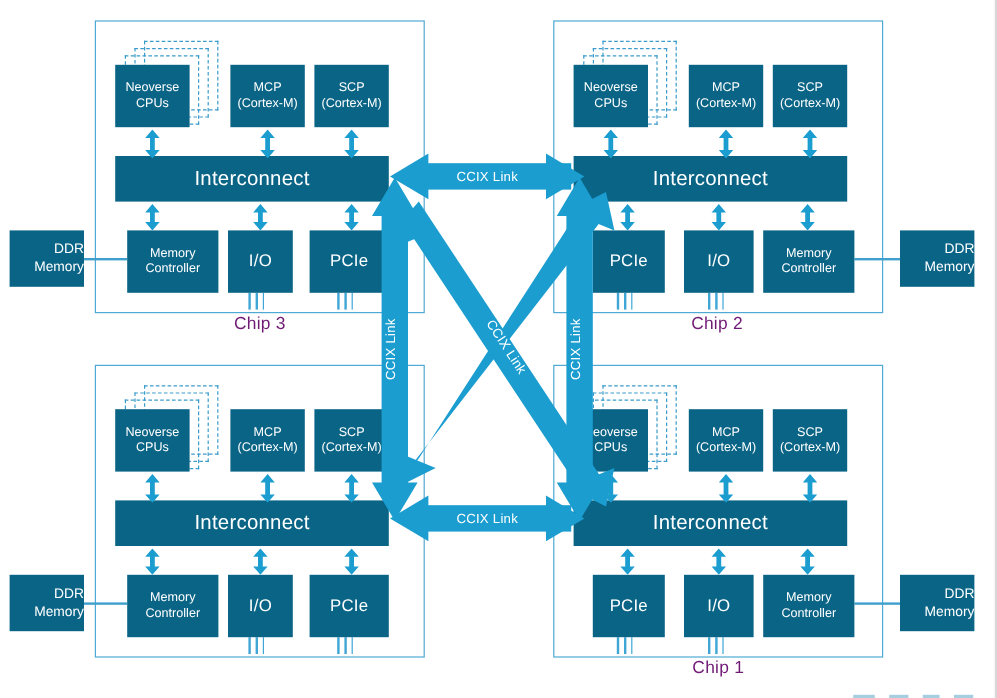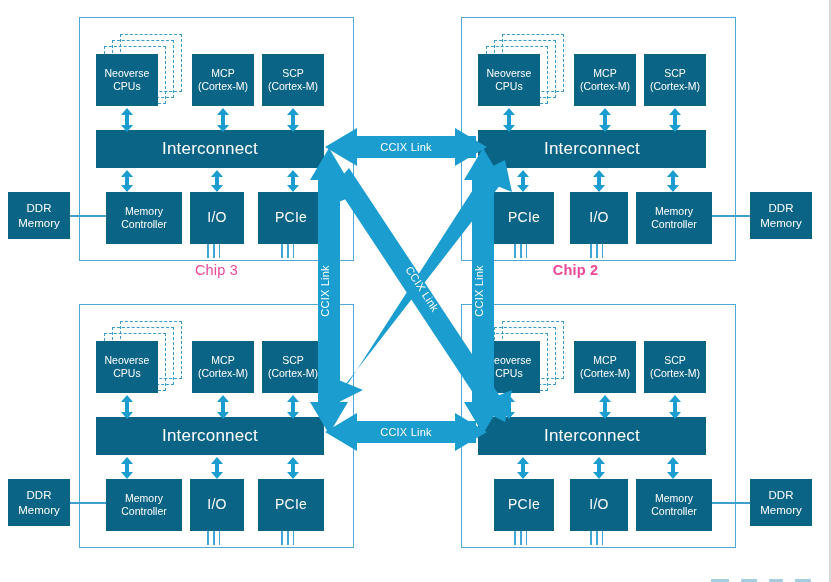--- a/index.html
+++ b/index.html
@@ -20,21 +20,21 @@
   
   .chip{
     position:absolute;
     border:1.5px solid #4ea9d4;
     background:transparent;
     box-sizing:border-box;
   }
   .chip-label{
     position:absolute;
     text-align:center;
-    color:#ec4899;
+    color:#701a75;
     font-size:14.5px;
     letter-spacing:.2px;
     white-space:nowrap;
   }
 
   
   .blk{
     position:absolute;
     background:#0a6486;
     color:#ffffff;
@@ -42,21 +42,21 @@
     flex-direction:column;
     align-items:center;
     justify-content:center;
     text-align:center;
     line-height:1.22;
     box-sizing:border-box;
     font-size:10.5px;
     z-index:4;
   }
   .blk.big{ font-size:17px; font-weight:400; letter-spacing:.2px;}
-  .blk.ddr{ font-size:11.5px;}
+  .blk.ddr{ font-size:11.5px;align-items:flex-end;}
   .blk span{display:block;}
 
   
   .cpu-stack{
     position:absolute;
     z-index:3;
   }
   .cpu-ghost{
     position:absolute;
     border:1.6px dashed #3a9ccb;
@@ -215,21 +215,21 @@
       <i></i>
     </div>
 
   <div class="blk ddr" style="left:8px;top:192px;width:62px;height:47px;">
     <span>DDR</span>
     <span>Memory</span>
   </div>
   <div class="hline" style="left:70px;top:215px;width:36px;"></div>
 
   <div class="chip" style="left:461px;top:17px;width:275px;height:244px;"></div>
-  <div class="chip-label" style="left:438px;top:262px;width:275px;font-weight:bold;">Chip 2</div>
+  <div class="chip-label" style="left:460px;top:262px;width:275px;">Chip 2</div>
 
   <div class="cpu-stack" style="left:478px;top:34px;width:110px;height:72px;">
     <div class="cpu-ghost" style="left:24px;top:0px;width:62px;height:58px;"></div>
     <div class="cpu-ghost" style="left:16px;top:6px;width:62px;height:58px;"></div>
     <div class="cpu-ghost" style="left:8px;top:12px;width:62px;height:58px;"></div>
   </div>
   <div class="blk" style="left:478px;top:54px;width:62px;height:52px;">
     <span>Neoverse</span>
     <span>CPUs</span>
   </div>
@@ -360,20 +360,21 @@
       <i></i>
     </div>
 
   <div class="blk ddr" style="left:8px;top:479px;width:62px;height:47px;">
     <span>DDR</span>
     <span>Memory</span>
   </div>
   <div class="hline" style="left:70px;top:502px;width:36px;"></div>
 
   <div class="chip" style="left:461px;top:304px;width:275px;height:244px;"></div>
+  <div class="chip-label" style="left:461px;top:549px;width:275px;">Chip 1</div>
 
   <div class="cpu-stack" style="left:478px;top:321px;width:110px;height:72px;">
     <div class="cpu-ghost" style="left:24px;top:0px;width:62px;height:58px;"></div>
     <div class="cpu-ghost" style="left:16px;top:6px;width:62px;height:58px;"></div>
     <div class="cpu-ghost" style="left:8px;top:12px;width:62px;height:58px;"></div>
   </div>
   <div class="blk" style="left:478px;top:341px;width:62px;height:52px;">
     <span>Neoverse</span>
     <span>CPUs</span>
   </div>

